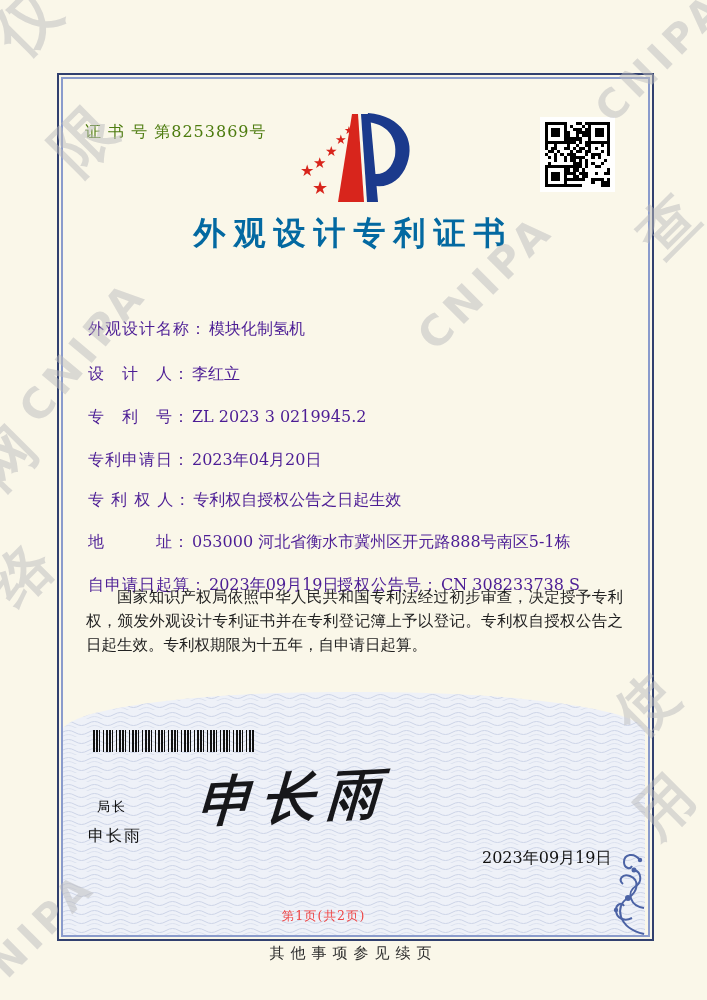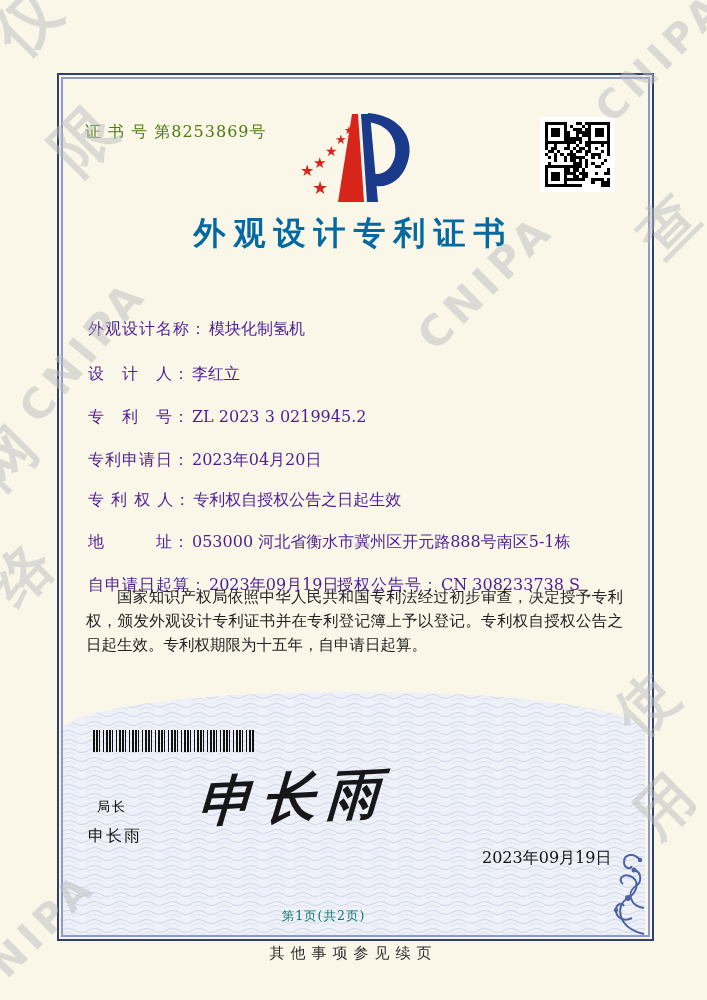--- a/index.html
+++ b/index.html
@@ -26,21 +26,21 @@
   .paras p{margin:0 0 5px 0;text-indent:2em;}
   
   .wavy{position:absolute;left:62px;top:692px;width:583px;height:243px;background:#eef1f8;border-radius:48% 48% 0 0 / 40px 40px 0 0;overflow:hidden;z-index:1;}
   .wavy svg{display:block;}
   .barcode{position:absolute;left:93px;top:730px;width:162px;height:22px;z-index:3;
     background:repeating-linear-gradient(90deg,#111 0 2px,transparent 2px 3px,#111 3px 5px,transparent 5px 6px,#111 6px 7px,transparent 7px 10px,#111 10px 11px,transparent 11px 13px);}
   .director-title{position:absolute;left:88px;top:798px;font-size:13px;color:#000000;letter-spacing:2px;z-index:3;margin-left:9px;}
   .director-name{position:absolute;left:88px;top:826px;font-size:16px;color:#111;letter-spacing:2px;z-index:3;}
   .signature{position:absolute;left:198px;top:762px;font-size:54px;font-style:italic;font-weight:bold;letter-spacing:10px;color:#17171a;transform:rotate(-3deg) skewX(-6deg);z-index:3;}
   .issue-date{position:absolute;left:482px;top:848px;font-size:16px;color:#111;z-index:3;}
-  .page-num{position:absolute;left:0;right:60px;top:908px;text-align:center;font-size:12.5px;color:#0f766e;z-index:3;letter-spacing:1px;}
+  .page-num{position:absolute;left:0;right:60px;top:908px;text-align:center;font-size:12.5px;color:#ef4444;z-index:3;letter-spacing:1px;}
   .footer-note{position:absolute;left:0;right:0;top:944px;text-align:center;font-size:15px;color:#2e2e2e;letter-spacing:6px;z-index:3;font-family:Liberation Mono, monospace;}
   .ornament{position:absolute;left:588px;top:848px;z-index:3;}
   
   .wm-layer{position:absolute;inset:0;z-index:5;pointer-events:none;}
   .wm{position:absolute;color:#bcbcbe;opacity:.5;font-family:"DejaVu Sans","Liberation Sans",sans-serif;font-weight:bold;white-space:nowrap;transform-origin:0 50%;}
 </style>
 </head>
 <body>
 
 <div class="page">

